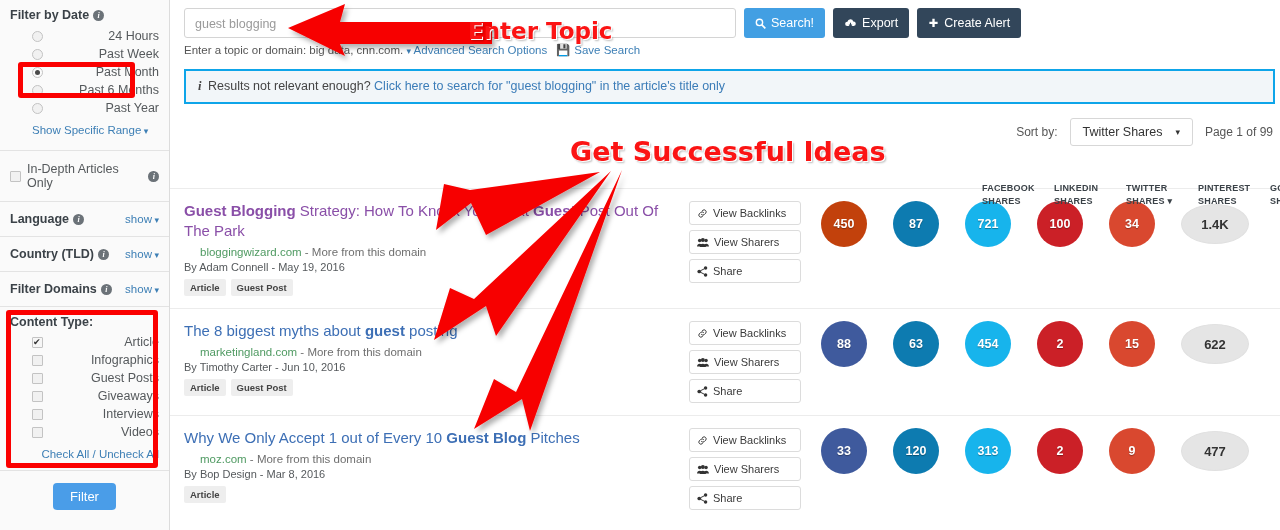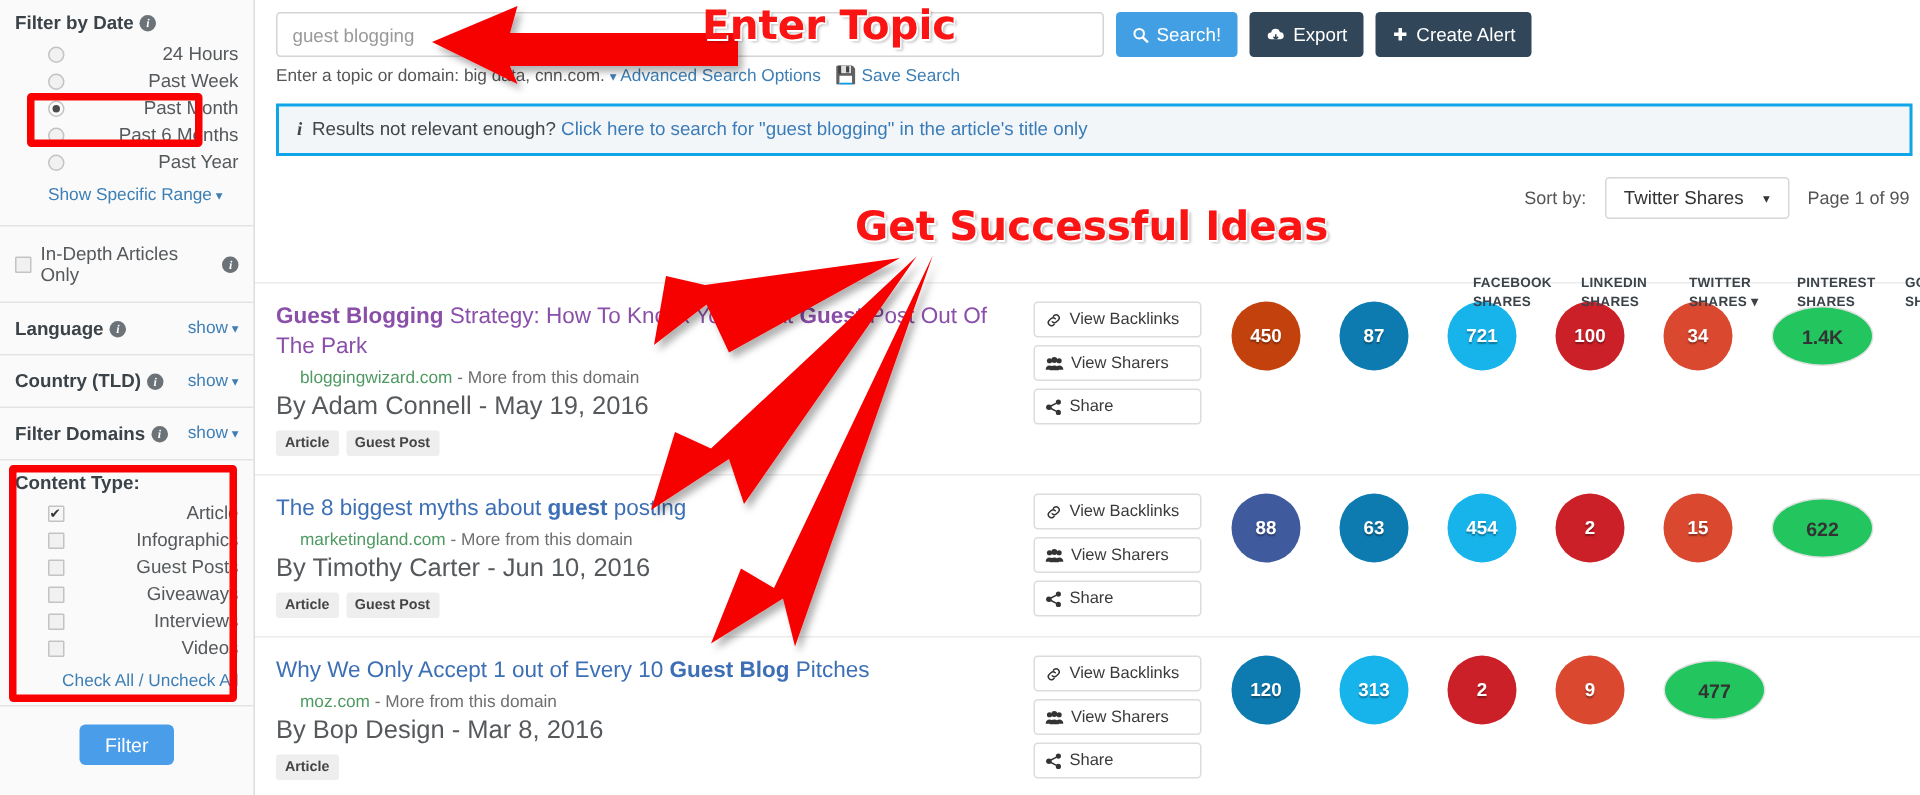--- a/index.html
+++ b/index.html
@@ -133,21 +133,21 @@
     padding: 12px 16px 12px 14px; min-height: 95px;
   }
   .res-main { width: 505px; flex: 0 0 505px; padding-right:8px; }
   .res-title {
     font-size:15px; line-height:20px; color:#3d6fb5; font-weight:normal;
   }
   .res-title.visited { color:#8a4fa8; }
   .res-title b { font-weight:bold; }
   .res-domain { font-size:11.5px; color:#6f6f6f; margin-top:5px;padding-left:16px; }
   .res-domain .dom { color:#4f9a62; }
-  .res-by { font-size:17px; color:#55595c; margin-top:3px; }
+  .res-by { font-size:11px; color:#55595c; margin-top:3px; }
   .tags { margin-top:6px; display:flex; gap:5px; }
   .tag {
     background:#eeeeee; color:#444; font-size:9.5px; font-weight:bold;
     padding:3px 6px; border-radius:2px;
   }
 
   .actions { width:112px; flex:0 0 112px; display:flex; flex-direction:column; gap:5px; }
   .abtn {
     border:1px solid #dcdcdc; border-radius:3px; background:#fff;
     font-size:11px; color:#3a3a3a; padding:5px 7px; display:flex;
@@ -156,21 +156,21 @@
 
   .metrics { flex:1; display:flex; align-items:center; padding-left:20px; }
   .mcell { width:72px; display:flex; justify-content:flex-start; }
   .mcell.total { width:92px; }
   .bub {
     width:46px; height:46px; border-radius:50%; color:#fff;
     font-size:12.5px; font-weight:bold; display:flex; align-items:center;
     justify-content:center; text-shadow: 0 1px 1px rgba(0,0,0,.35);
   }
   .bub.tot {
-    width:68px; height:40px; border-radius:50%; background:#22c55e;
+    width:68px; height:40px; border-radius:50%; background:#e5e5e5;
     color:#333; border:1px solid #e0e0e0; text-shadow:none; font-size:13px;
   }
   .redbox {
     position:absolute; border:5px solid #fb0000; border-radius:3px;
     pointer-events:none;
   }
   .anno-text {
     position:absolute; color:#fb1414; font-weight:bold;
     font-family:"DejaVu Sans", sans-serif;
     text-shadow: 1px 1px 0 #fff, 2px 2px 2px rgba(0,0,0,.25);
@@ -534,20 +534,23 @@
                 <circle cx="12.5" cy="3" r="2.5" fill="#333"></circle>
                 <circle cx="12.5" cy="13" r="2.5" fill="#333"></circle>
                 <circle cx="3.3" cy="8" r="2.7" fill="#333"></circle>
                 <path d="M5.3 6.8l5.4-2.8M5.3 9.2l5.4 2.8" stroke="#333" stroke-width="1.4"></path>
               </svg>
             <span>Share</span>
           </button>
         </div>
         <div class="metrics">
           <div class="mcell">
+              <div class="bub" style="background:#3f5a9d">33</div>
+            </div>
+          <div class="mcell">
               <div class="bub" style="background:#0d7bb0">120</div>
             </div>
           <div class="mcell">
               <div class="bub" style="background:#17b4ec">313</div>
             </div>
           <div class="mcell">
               <div class="bub" style="background:#cb2027">2</div>
             </div>
           <div class="mcell">
               <div class="bub" style="background:#d9482f">9</div>
@@ -579,16 +582,16 @@
       <path fill="#f70000" d="M600 172 L486 235 L471 203 L436 230 L444 184 L470 190 Z"></path>
     </g>
     <g filter="url(#ds)">
       <path fill="#f70000" d="M611 171 L496 336 L486 306 L434 340 L450 288 L474 299 Z"></path>
     </g>
     <g filter="url(#ds)">
       <path fill="#f70000" d="M622 170 L530 431 L522 399 L474 429 L494 379 L516 392 Z"></path>
     </g>
   </svg>
 
-  <div class="anno-text" style="left:468px; top:2px; font-size:27px;">Enter Topic</div>
+  <div class="anno-text" style="left:468px; top:18px; font-size:23px;">Enter Topic</div>
   <div class="anno-text" style="left:570px; top:136px; font-size:27px;">Get Successful Ideas</div>
 
 </div>
 
 </body></html>

